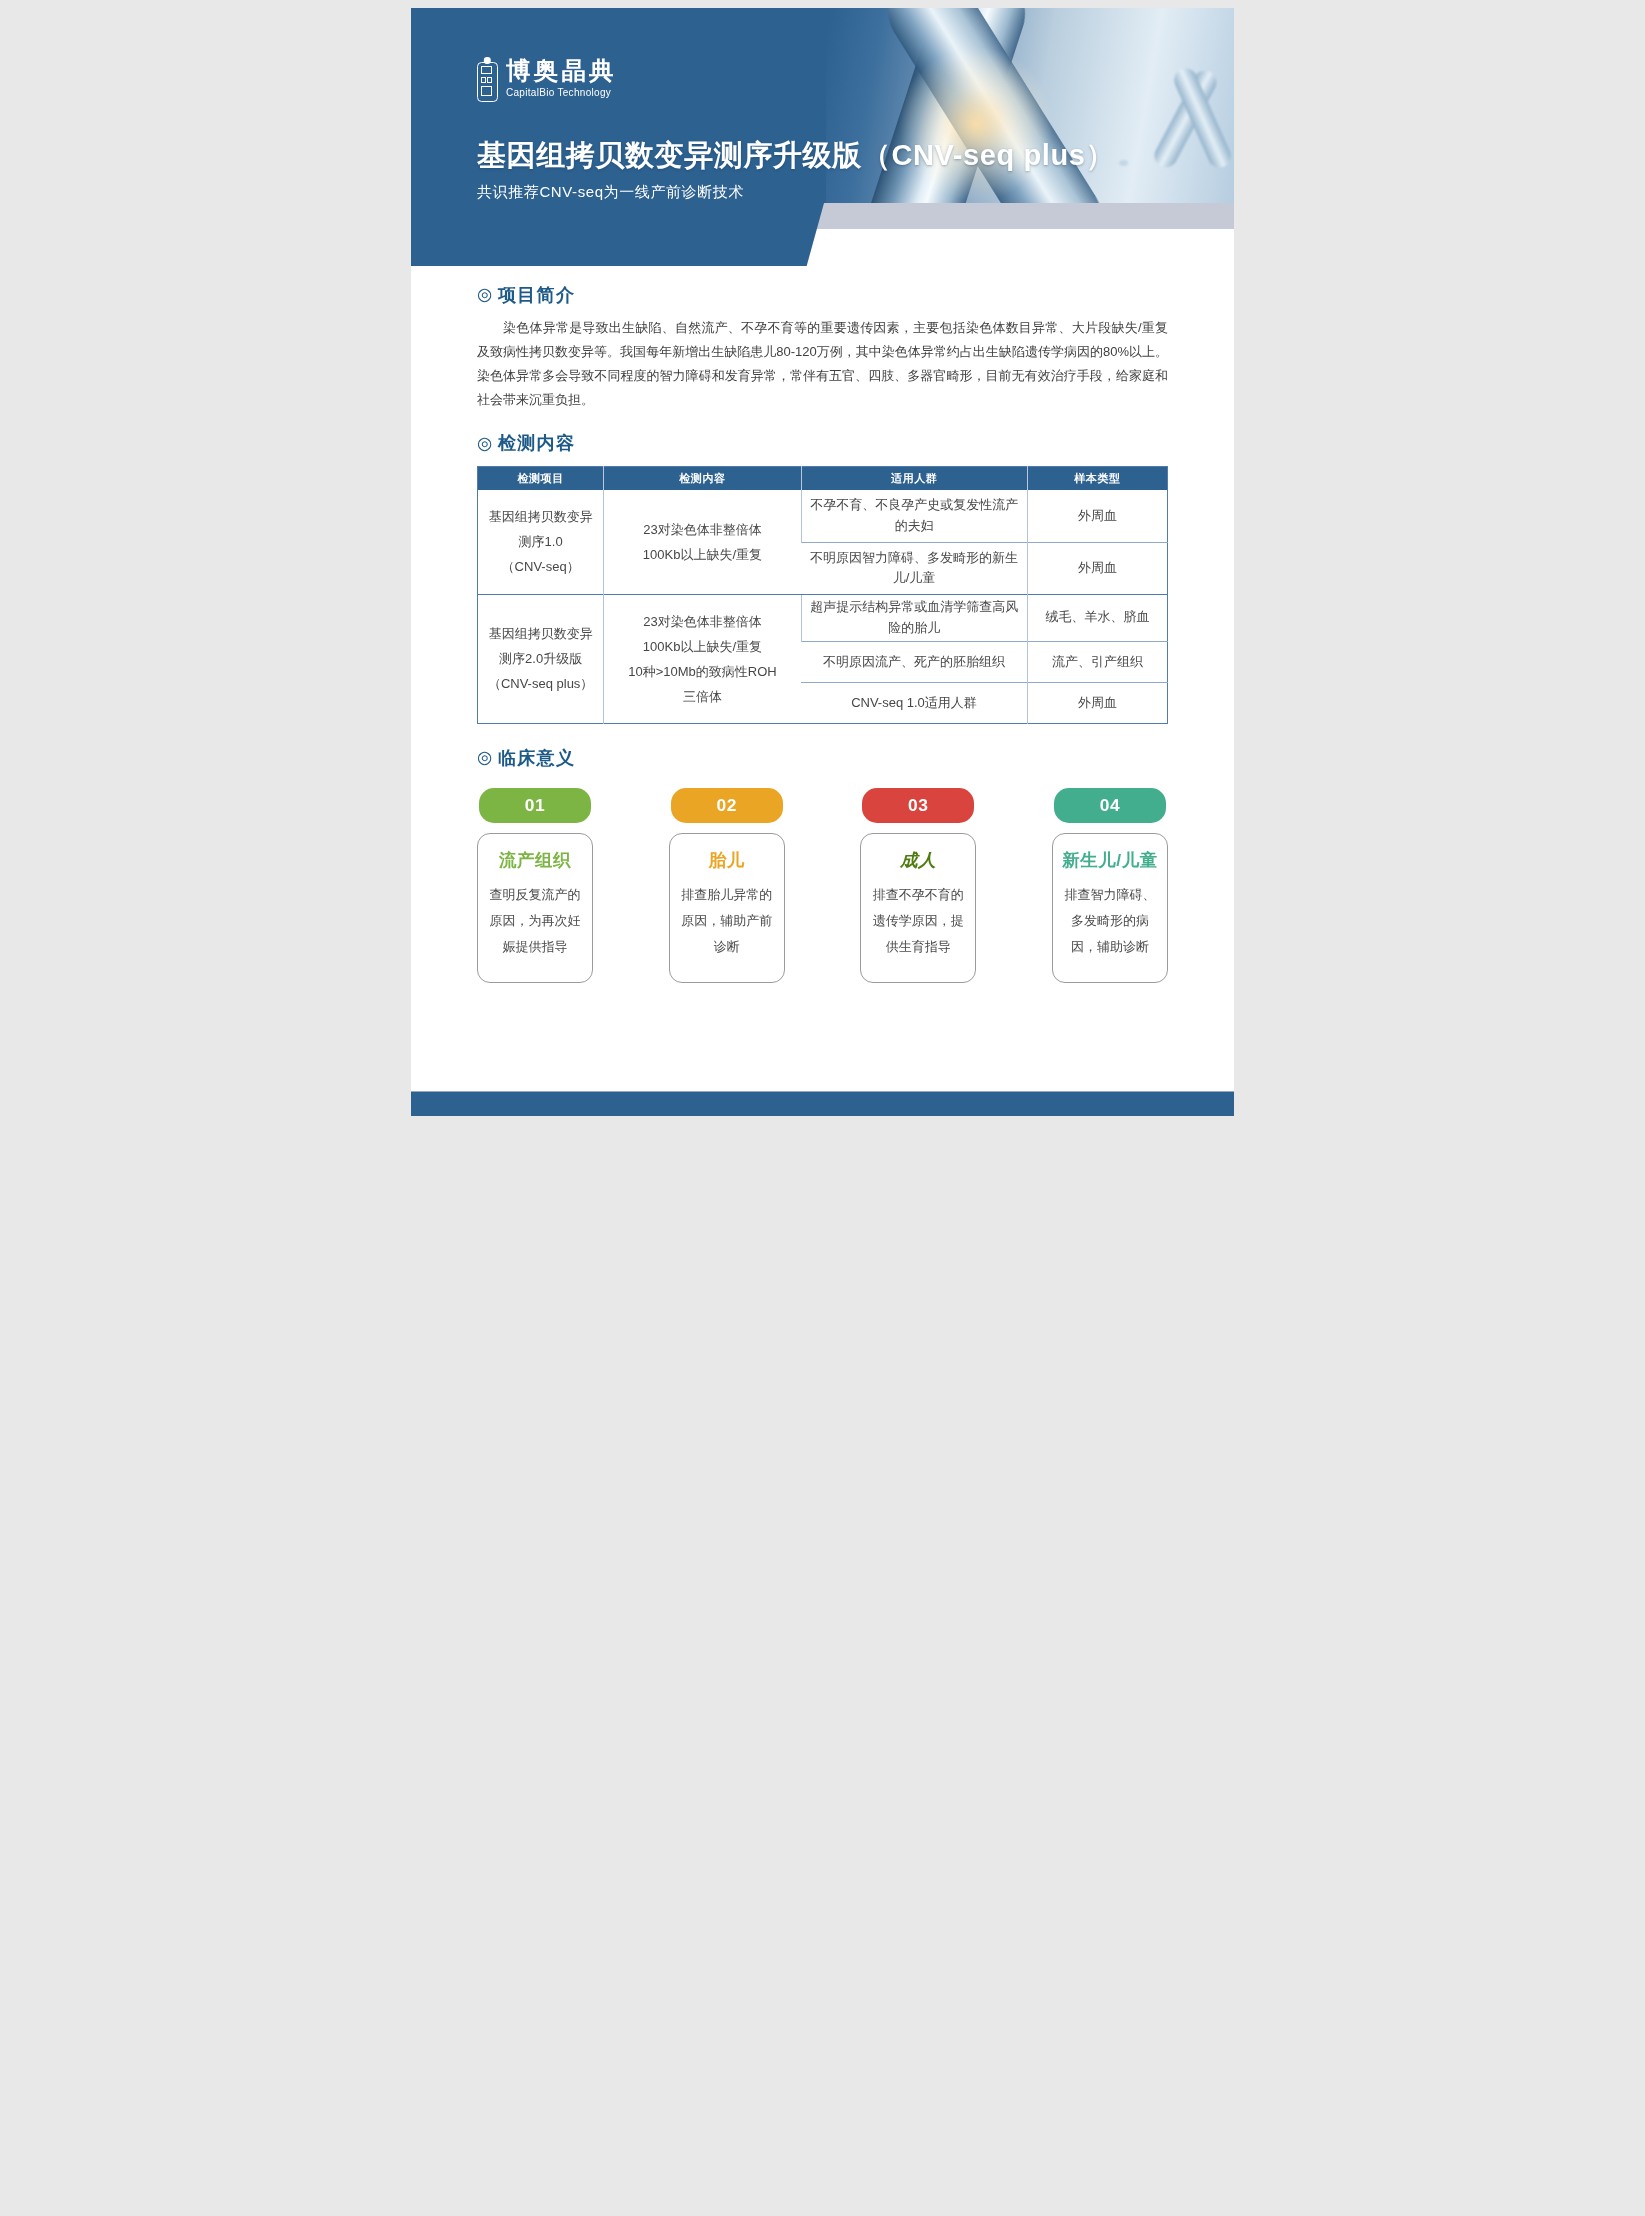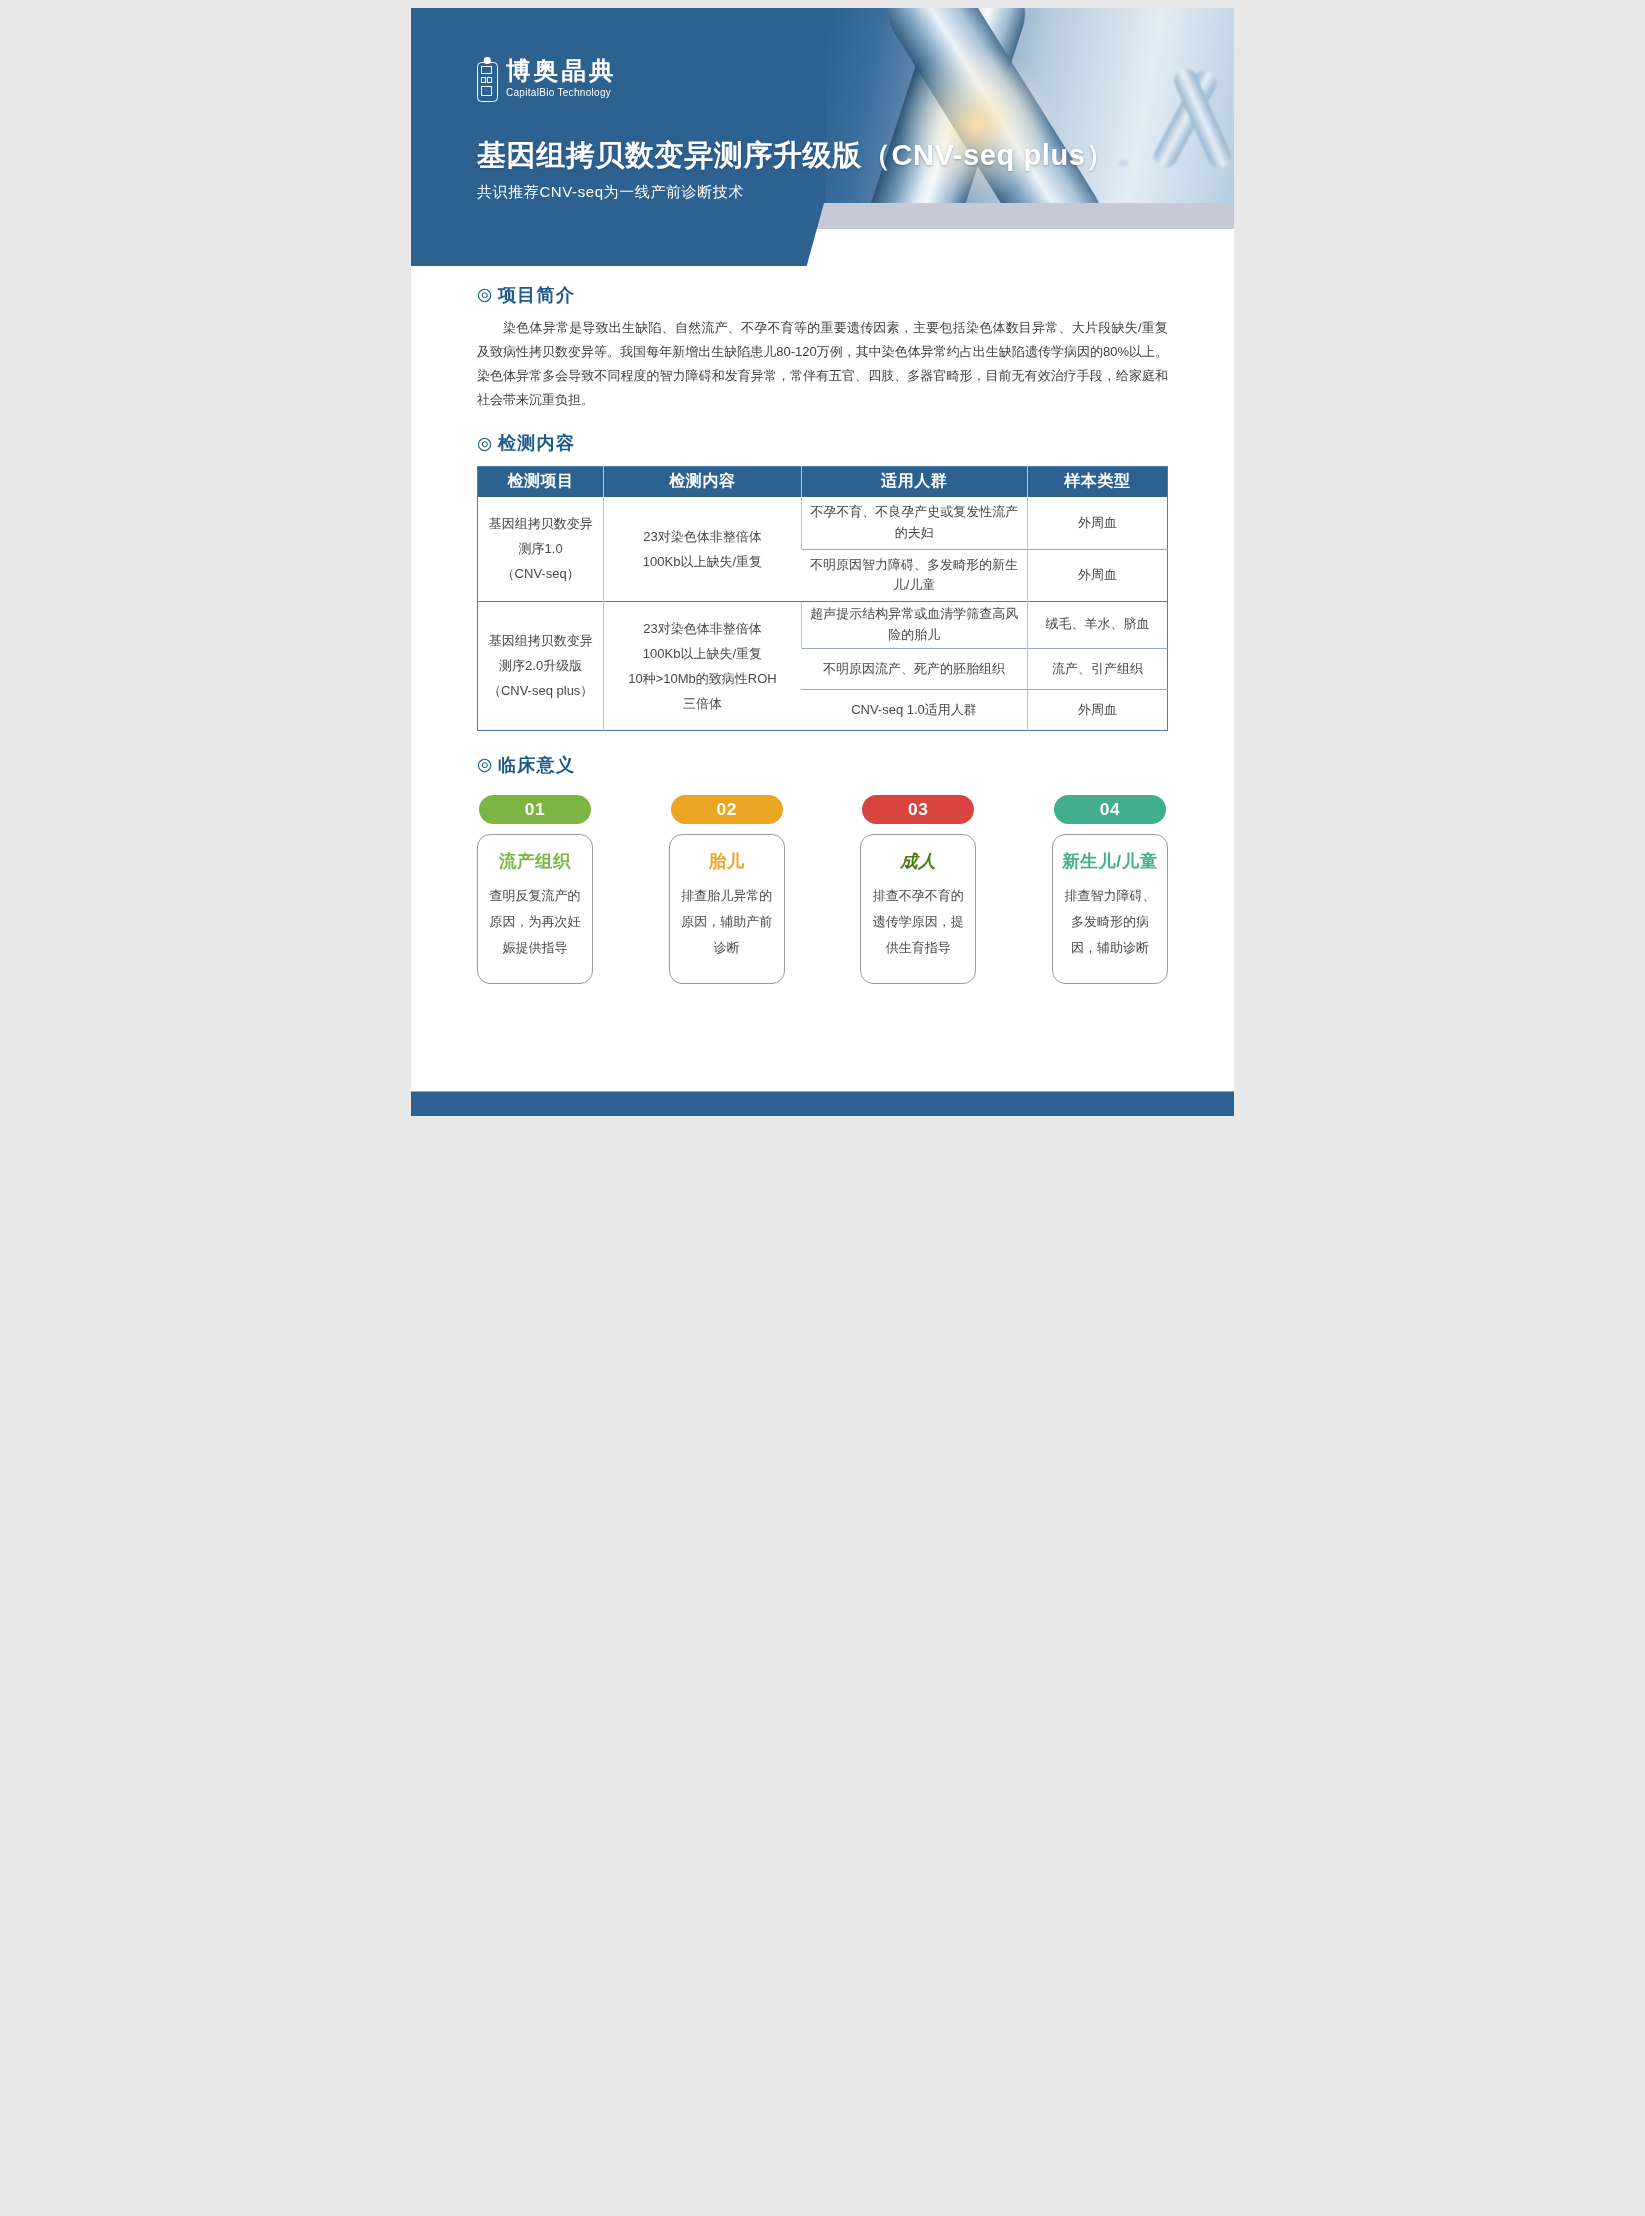--- a/index.html
+++ b/index.html
@@ -85,38 +85,38 @@
   }
 
   
   table.det{
     width:100%; border-collapse:collapse; table-layout:fixed;
     margin-top:10.3px; border:1.3px solid #4f7bad;
   }
   table.det col.c1{ width:18.3%; } table.det col.c2{ width:28.6%; }
   table.det col.c3{ width:32.8%; } table.det col.c4{ width:20.3%; }
   table.det th{
-    background:#2d6190; color:#fff; font-size:16px; font-weight:bold;
-    height:31px; border-left:0.6px solid #b9c8dd; letter-spacing:0.6px;
+    background:#2d6190; color:#fff; font-size:11px; font-weight:bold;
+    height:24px; border-left:0.6px solid #b9c8dd; letter-spacing:0.6px;
   }
   table.det td{
     border-left:0.6px solid #b3c3da; font-size:13px; color:#474747;
     text-align:center; vertical-align:middle; padding:2.6px 7.7px; line-height:20.6px;
   }
   table.det th:first-child, table.det td:first-child{ border-left:none; }
   table.det .line{ display:block; line-height:25px; }
   tr.g1{ height:52px; } tr.g2{ height:41px; }
   tr.sub td{ border-top:1.3px solid #8fa9cc; }
   tr.group-start td{ border-top:1.9px solid #4f7bad; }
 
   
   .cards{ display:flex; justify-content:space-between; margin-top:18px; }
   .card-col{ width:116px; display:flex; flex-direction:column; align-items:center; }
   .pill{
-    position:relative; width:112px; height:29px; border-radius:15px;
+    position:relative; width:112px; height:35px; border-radius:15px;
     display:flex; align-items:center; justify-content:center;
     color:#fff; font-size:17.4px; font-weight:bold; letter-spacing:0.6px;
   }
   .pill::after{
     content:""; position:absolute; inset:-0.6px; border:1.3px solid #9b9b9b;
     border-radius:15.5px; transform:translate(-3.9px,3.9px); z-index:-1;
   }
   .card-body{
     position:relative; margin-top:9.7px; width:116px; min-height:150px;
     background:#fff; border:1.3px solid #9b9b9b; border-radius:13px;

